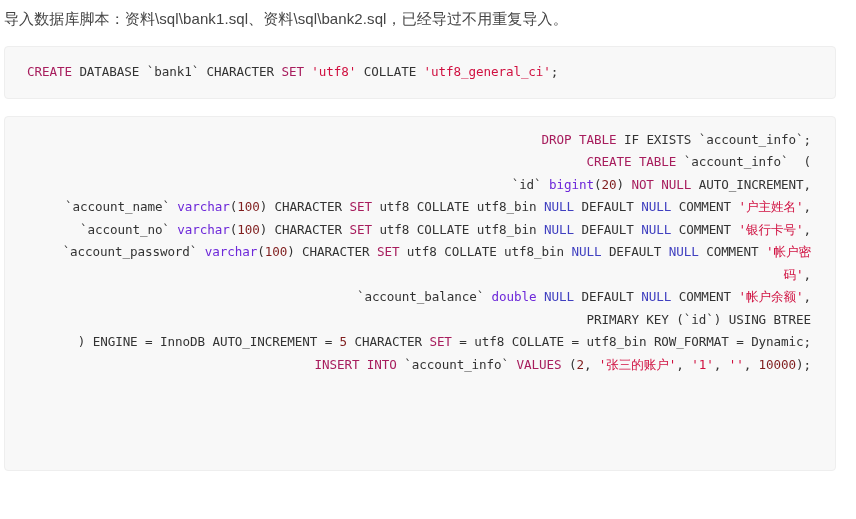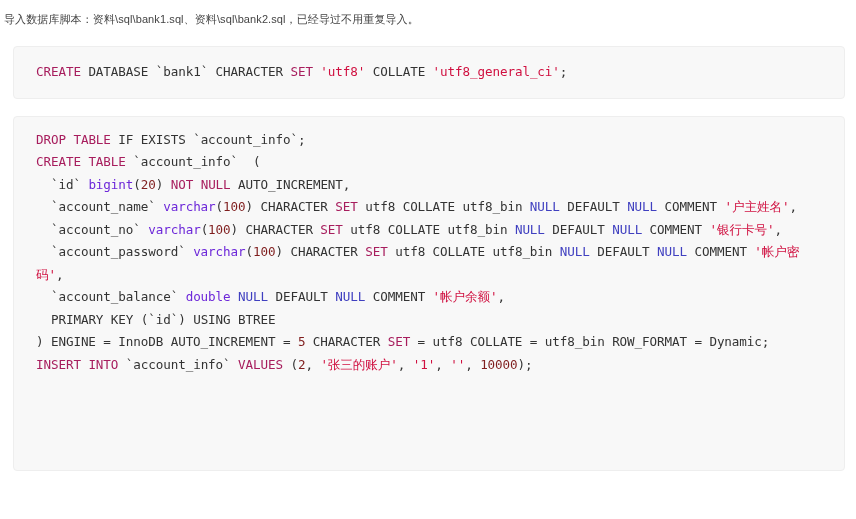--- a/index.html
+++ b/index.html
@@ -14,50 +14,51 @@
     font-family: "Liberation Sans", sans-serif;
     color: #333333;
   }
   .page {
     width: 856px;
     height: 519px;
     position: relative;
     box-sizing: border-box;
   }
   .para {
-    font-size: 11px;
+    font-size: 15px;
     line-height: 22px;
     color: #444444;
     margin: 0;
     padding: 8px 6px 0 4px;
     letter-spacing: 0.1px;
   }
   .para.bold {
     font-weight: bold;
     color: #2b2b2b;
     padding-top: 18px;
     font-size: 14.5px;
   }
   .codeblock {
-    margin: 14px 20px 0 13px;
+    margin: 14px 20px 0 4px;
     border: 1px solid #eeeeee;
     border-radius: 4px;
     background: #f8f8f8;
     box-sizing: border-box;
   }
   #code-block-create-db {
     margin-top: 16px;
     padding: 14px 22px 14px 22px;
     width: 832px;
   }
   #code-block-table {
     margin-top: 17px;
-    padding: 12px 18px 20px 22px;
+    padding: 12px 24px 20px 22px;
     width: 832px;
     height: 355px;
+    text-align: right;
   }
   pre.code {
     margin: 0;
     font-family: "DejaVu Sans Mono", "Liberation Mono", monospace;
     font-size: 12.6px;
     line-height: 22.5px;
     white-space: pre-wrap;
     word-break: break-word;
     color: #333333;
     letter-spacing: -0.1px;

